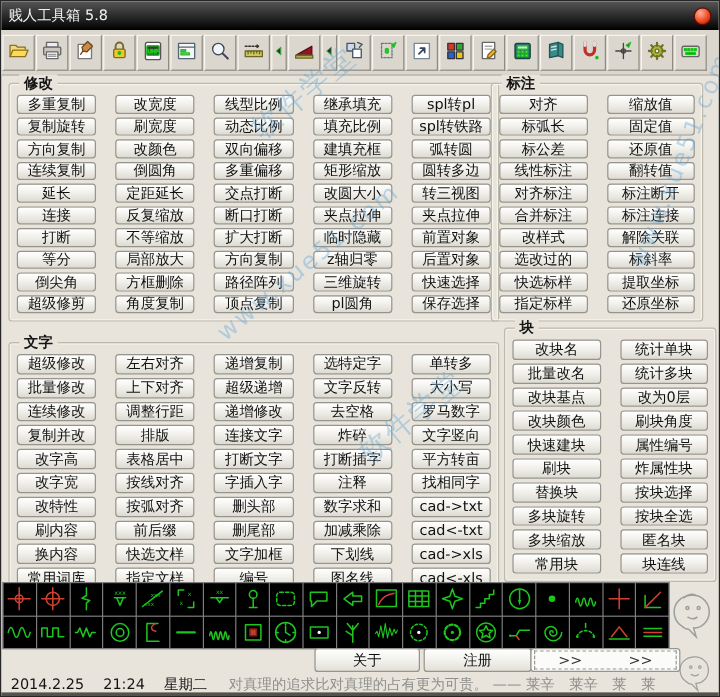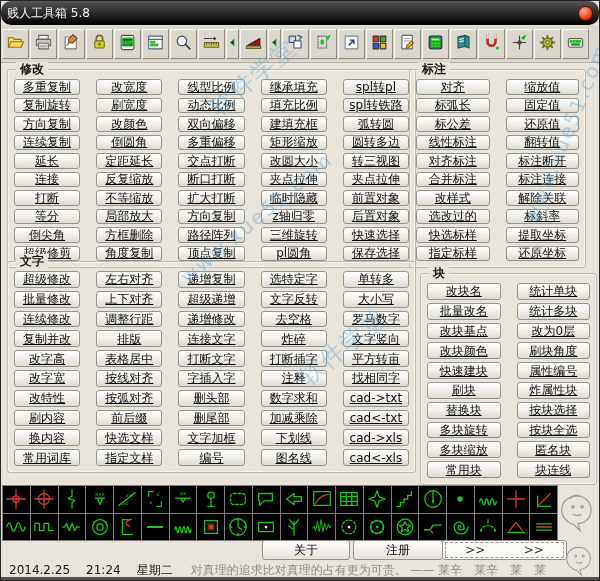--- a/index.html
+++ b/index.html
@@ -2,49 +2,49 @@
 <html><head>
 <meta charset="utf-8">
 <style>
   html,body{margin:0;padding:0;background:#6b6b6b;}
   .window{position:relative;width:600px;height:581px;margin:0 auto;box-sizing:border-box;
     background:#e8e4db;border:1px solid #262626;overflow:hidden;
     font-family:"DejaVu Sans","Liberation Sans",sans-serif;}
   
   .titlebar{position:absolute;left:0;top:0;right:0;height:24px;
     background:linear-gradient(#565656,#1b1b1b 70%,#000);display:flex;align-items:center;
-    padding:0 6px;box-sizing:border-box;border-radius:10px;}
+    padding:0 6px;box-sizing:border-box;}
   .titlebar .title{color:#f2f2f2;font-size:12px;}
   .closebtn{margin-left:auto;width:13px;height:13px;border-radius:50%;
     background:radial-gradient(circle at 35% 30%,#ffb09a,#ef4a22 55%,#8f1203);
     border:1px solid #5f0c02;}
   
   .toolbar{position:absolute;left:0;top:24px;right:0;height:38px;background:#dbd7ce;
     border-bottom:1px solid #b3afa4;display:flex;align-items:center;padding:0 1px;gap:1px;box-sizing:border-box;}
   .tbtn{width:27px;height:30px;display:flex;align-items:center;justify-content:center;
     background:#dbd7ce;border:1px solid;border-color:#f7f5f0 #8f8b81 #8f8b81 #f7f5f0;
     box-sizing:border-box;padding:0;}
   .tbtn.narrow{width:13px;}
   .tbtn svg{width:19px;height:19px;}
   .tbtn.narrow svg{width:11px;height:11px;}
   
   .group{position:absolute;border:1px solid #bdb9ab;border-radius:3px;
     box-shadow:inset 0 0 0 1px #f5f3ec;}
   .group .cap{position:absolute;top:-8px;left:8px;background:#e8e4db;padding:0 4px;
     font-size:12px;color:#151515;line-height:14px;font-weight:bold;}
-  .bgrid{position:absolute;left:6px;right:6px;top:9px;bottom:6px;display:grid;gap:3px 16px;text-decoration:underline;}
+  .bgrid{position:absolute;left:6px;right:6px;top:9px;bottom:6px;display:grid;gap:3px 16px;}
   .cols5{grid-template-columns:repeat(5,1fr);}
   .cols2{grid-template-columns:repeat(2,1fr);}
   .gbtn{font-family:inherit;font-size:12px;color:#101010;line-height:1;padding:0;
     border:1px solid #96958d;border-radius:3px;
     background:linear-gradient(#ffffff,#f2f1ec 45%,#dddbd2);
     box-shadow:inset 0 1px 0 rgba(255,255,255,.8);white-space:nowrap;overflow:hidden;}
   #g-modify{left:6px;top:68px;width:407px;height:197px;}
   #g-dim{left:408px;top:68px;width:175px;height:197px;}
-  #g-text{left:6px;top:260px;width:407px;height:210px;}
+  #g-text{left:6px;top:284px;width:407px;height:210px;}
   #g-block{left:419px;top:272px;width:175px;height:210px;}
   
   .strip{position:absolute;left:1px;top:484px;width:556px;height:56px;background:#7d7d7d;
     border:1px solid #7d7d7d;display:grid;grid-template-columns:repeat(20,1fr);
     grid-template-rows:1fr 1fr;gap:1px;box-sizing:border-box;}
   .icell{background:#000;display:flex;align-items:center;justify-content:center;}
   .icell svg{width:22px;height:22px;}
   
   .doodle{position:absolute;pointer-events:none;}
   #doodle1{right:1px;top:486px;width:42px;height:52px;}

